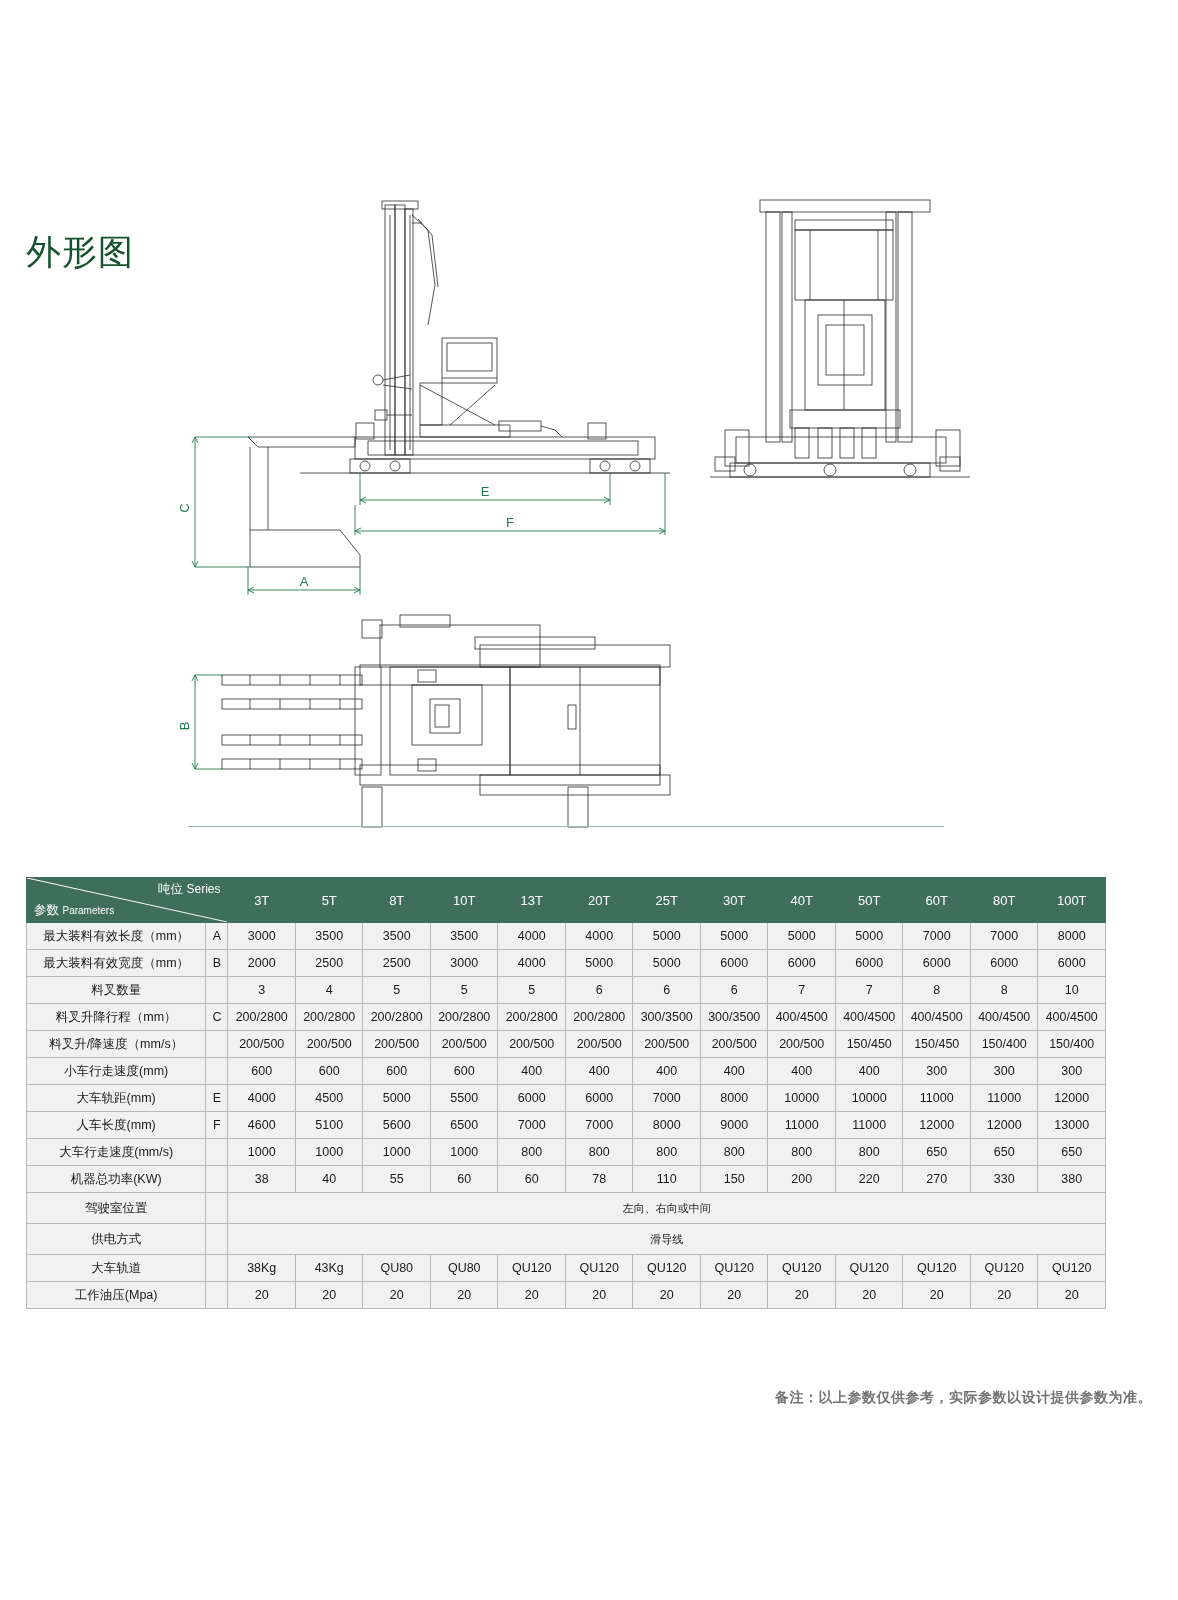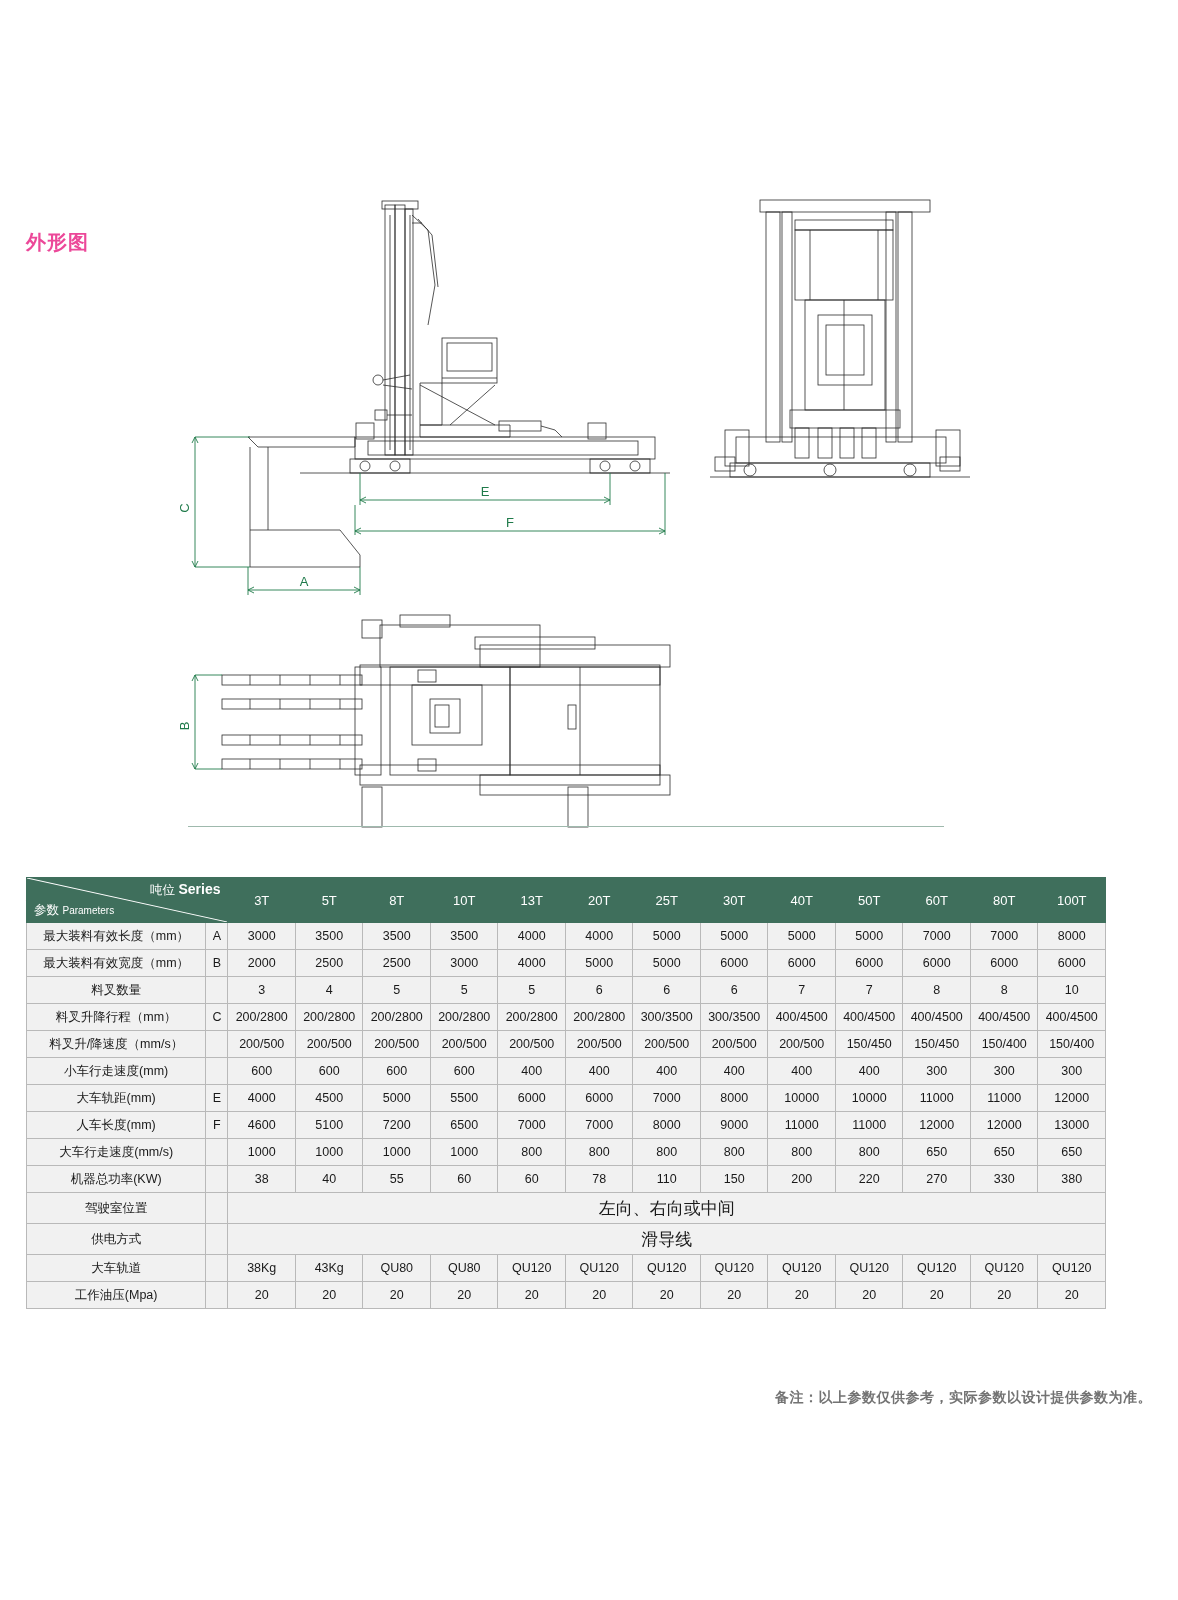--- a/index.html
+++ b/index.html
@@ -7,23 +7,23 @@
     width:1178px;height:1600px;
     background:#ffffff;
     font-family:"Liberation Sans","DejaVu Sans",sans-serif;
     color:#111;
     position:relative;
     overflow:hidden;
   }
   
   .sec-title{
     position:absolute;
-    font-size:20px;
-    color:#ec4899;
-    font-weight:700;
+    font-size:35px;
+    color:#14532d;
+    font-weight:400;
     letter-spacing:1px;
   }
   #title-outline{left:26px;top:229px;}
   #title-params{left:26px;top:838px;margin-top:48px;}
 
   
   .drawing{
     position:absolute;
     left:150px;top:175px;width:900px;height:660px;
   }
@@ -65,40 +65,40 @@
     text-align:left;
     padding:0;
     overflow:hidden;
   }
   th.corner .diag{
     position:absolute;left:0;top:0;width:100%;height:100%;
   }
   th.corner .t-top{
     position:absolute;right:7px;top:3px;font-size:12.5px;
   }
-  th.corner .t-top small{font-size:14px;font-weight:700;}
+  th.corner .t-top small{font-size:12px;font-weight:400;}
   th.corner .t-bot{
     position:absolute;left:7px;bottom:3px;font-size:12.5px;
   }
   th.corner .t-bot small{font-size:10px;font-weight:400;}
   td.rowlabel{
     text-align:left;
     padding-left:9px;
     background:#ffffff;
     font-size:12.5px;
     white-space:nowrap;
   }
   td.code{
     background:#ffffff;
     width:22px;
     font-size:12.5px;
   }
   td.wide{
     background:#f1f1f1;
-    font-size:17px;
+    font-size:11px;
   }
   tr.tall td{height:30px;}
   .note{
     position:absolute;
     right:26px;top:1389px;
     font-size:14px;
     font-weight:700;
     color:#737373;
     letter-spacing:.5px;
   }
@@ -435,21 +435,21 @@
           <td>10000</td>
           <td>11000</td>
           <td>11000</td>
           <td>12000</td>
         </tr>
         <tr>
           <td class="rowlabel">人车长度(mm)</td>
           <td class="code">F</td>
           <td>4600</td>
           <td>5100</td>
-          <td>7200</td>
+          <td>5600</td>
           <td>6500</td>
           <td>7000</td>
           <td>7000</td>
           <td>8000</td>
           <td>9000</td>
           <td>11000</td>
           <td>11000</td>
           <td>12000</td>
           <td>12000</td>
           <td>13000</td>

